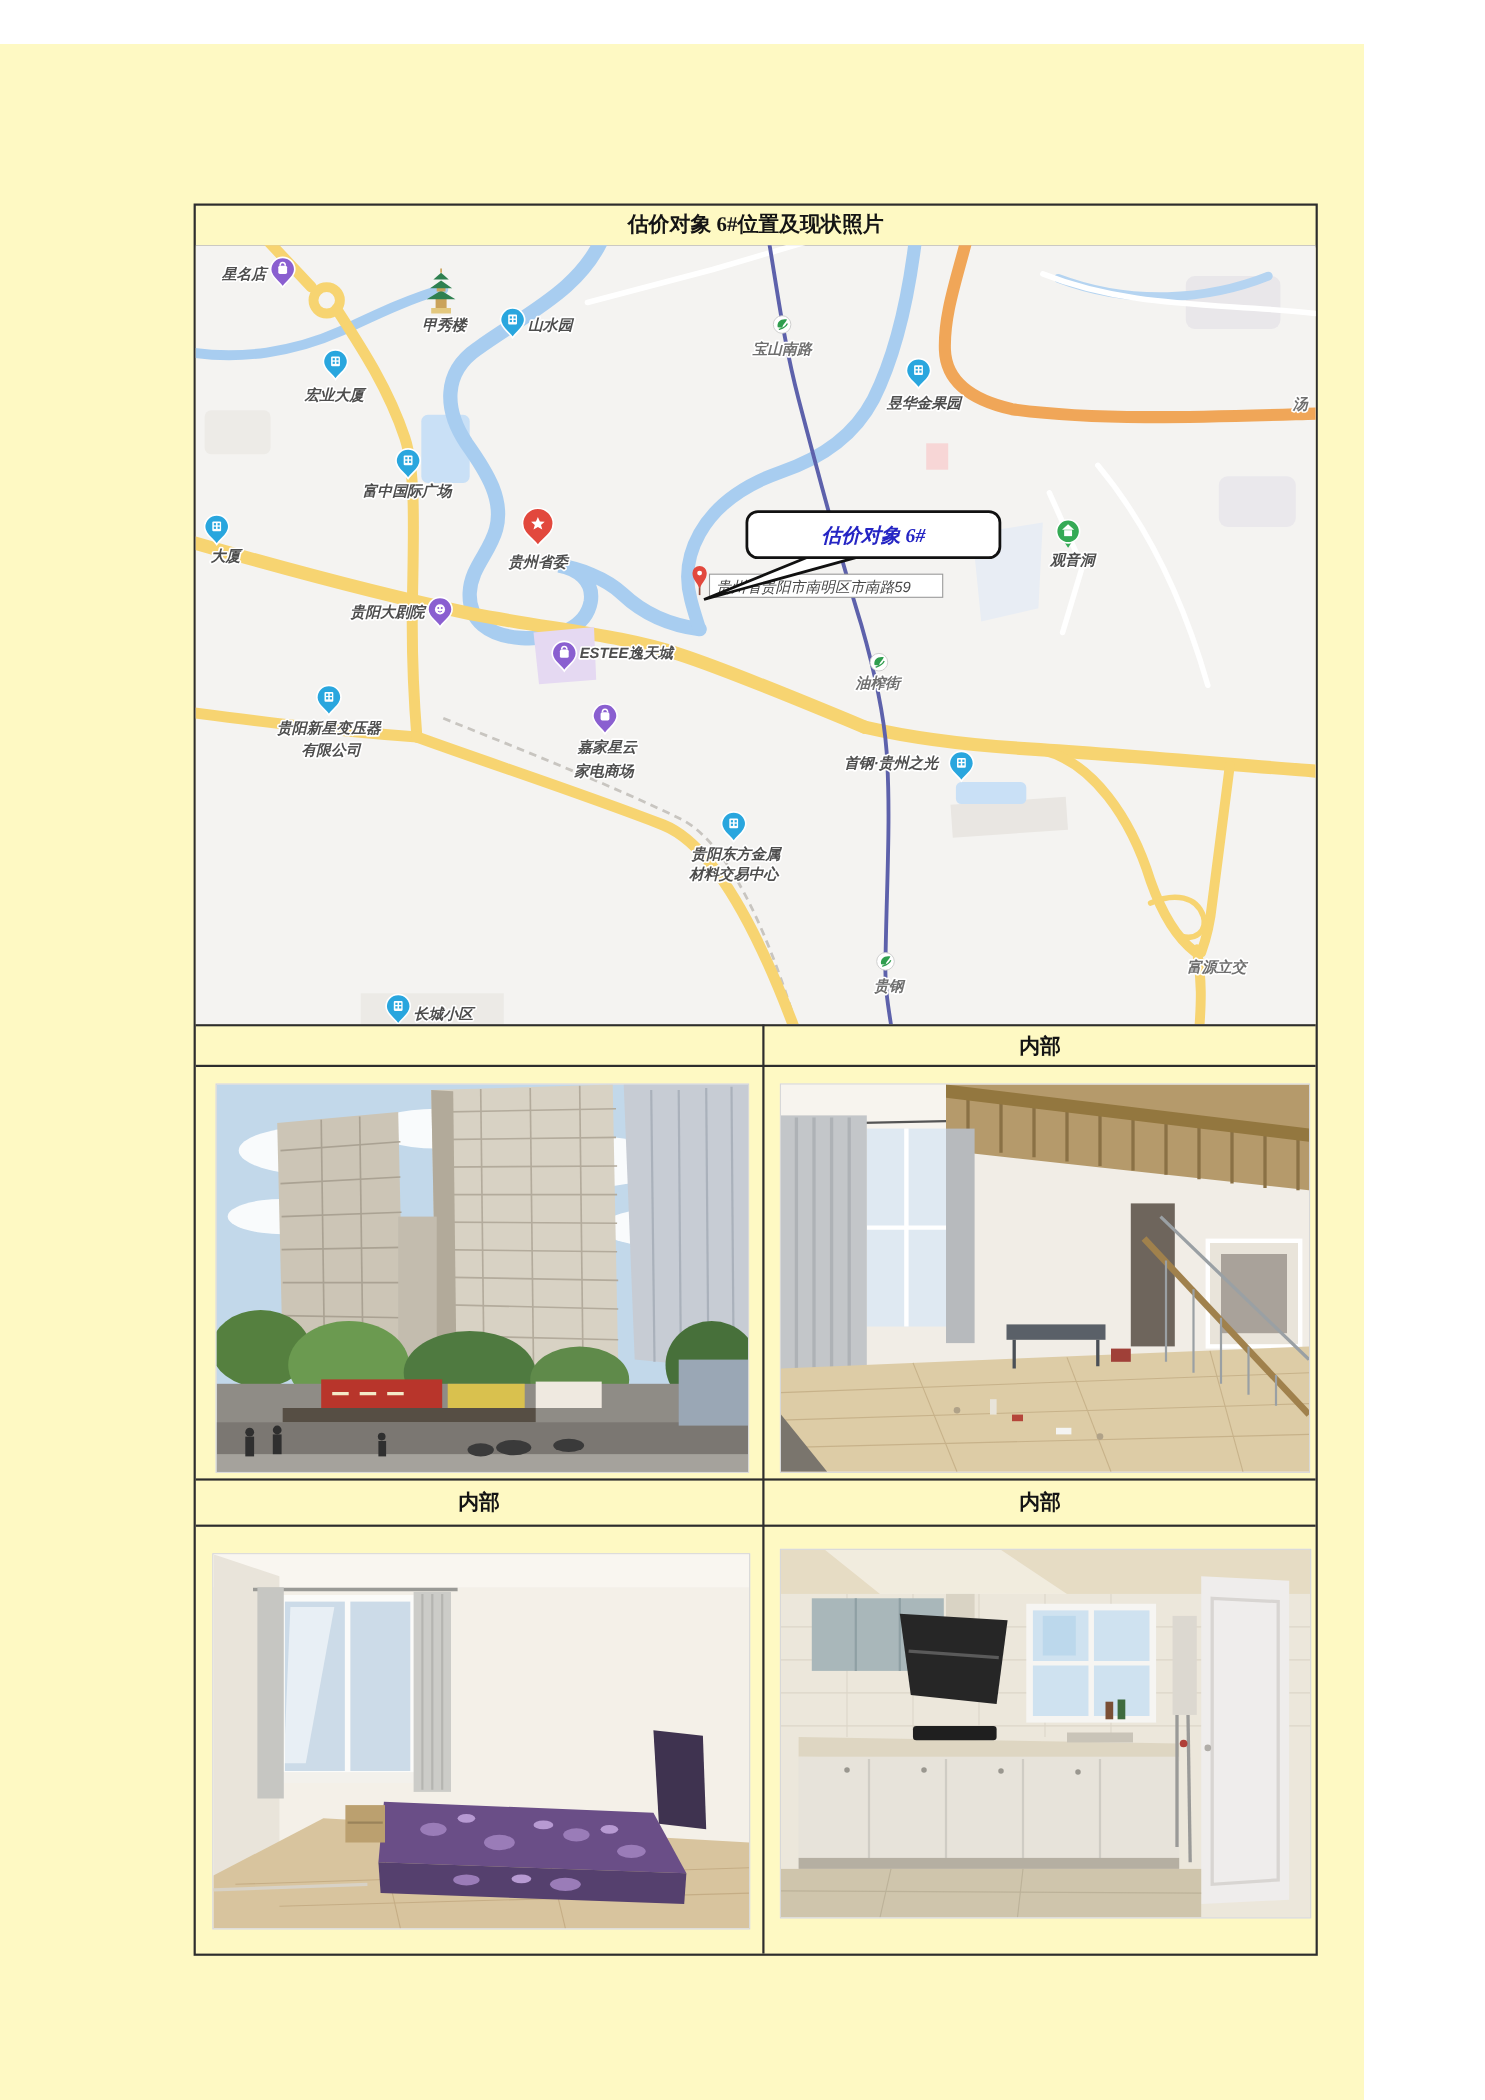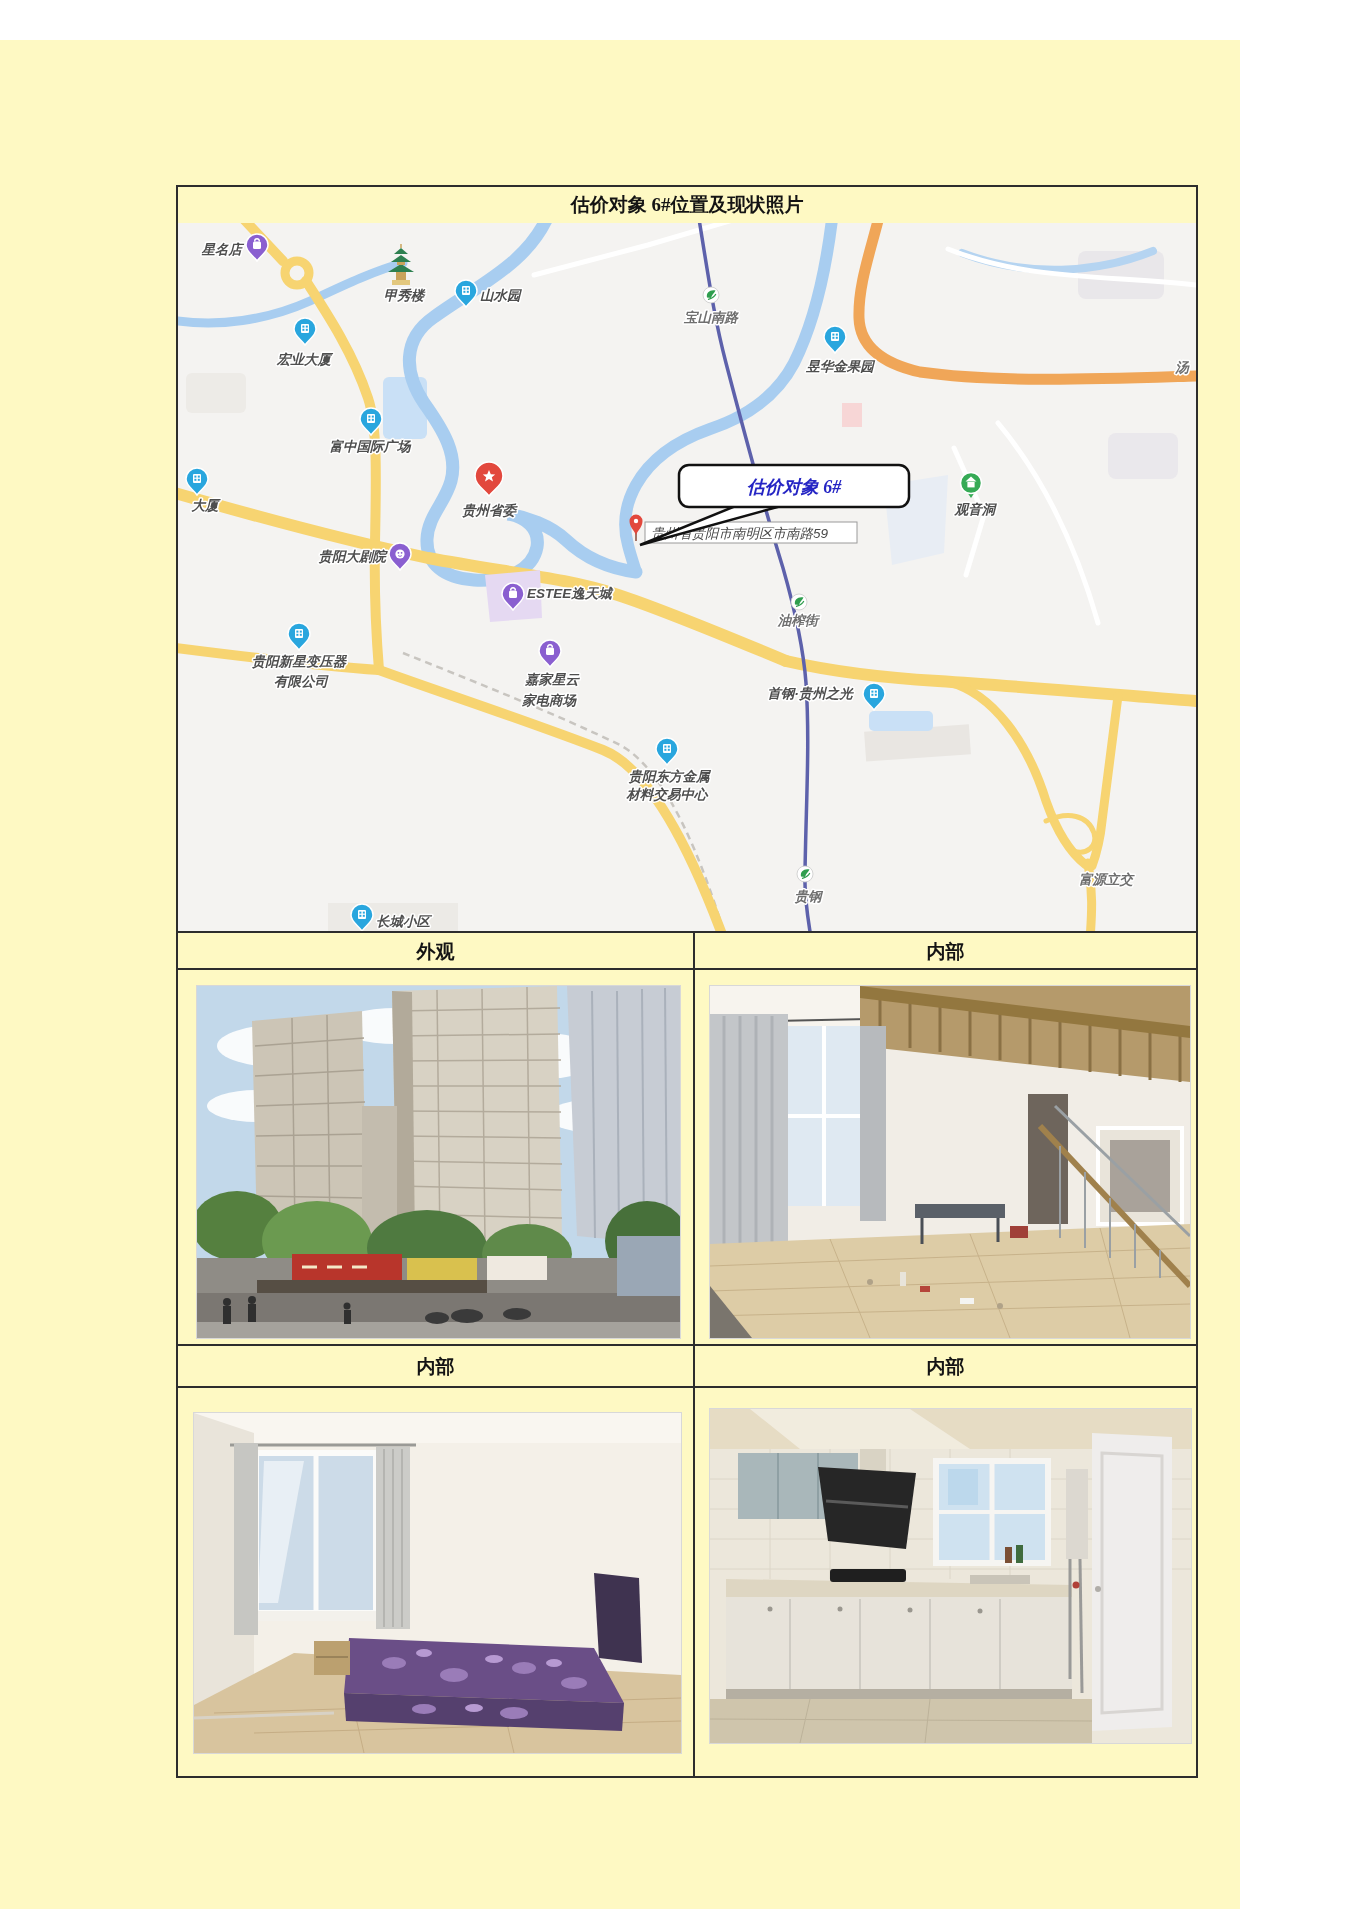--- a/index.html
+++ b/index.html
@@ -36,21 +36,20 @@
     <div class="ln" style="left:0;top:36px;width:100%;height:2px;"></div>
     <div class="ln" style="left:0;top:744px;width:100%;height:2px;"></div>
     <div class="ln" style="left:0;top:781px;width:100%;height:2px;"></div>
     <div class="ln" style="left:0;top:1157px;width:100%;height:2px;"></div>
     <div class="ln" style="left:0;top:1199px;width:100%;height:2px;"></div>
     <div class="ln" style="left:515px;top:744px;width:2px;height:845px;"></div>
   </div>
 
   <div class="cellhead title">估价对象 6#位置及现状照片</div>
 
-  <div class="cellhead" style="left:178px;top:896px;width:515px;height:32px;line-height:32px;">外观</div>
   <div class="cellhead" style="left:695px;top:896px;width:501px;height:32px;line-height:32px;">内部</div>
   <div class="cellhead" style="left:178px;top:1310px;width:515px;height:34px;line-height:34px;">内部</div>
   <div class="cellhead" style="left:695px;top:1310px;width:501px;height:34px;line-height:34px;">内部</div>
 
   <div class="mapwrap">
   <svg width="1018" height="708" viewBox="0 0 1018 708">
     <defs>
       <g id="pinT">
             <path d="M0,0C-4,-6 -11,-9 -11,-16A11,11 0 1 1 11,-16C11,-9 4,-6 0,0Z" fill="currentColor" stroke="#ffffff" stroke-width="1.5"></path>
         <rect x="-4" y="-21" width="8" height="9" rx="1" fill="#fff"></rect>

